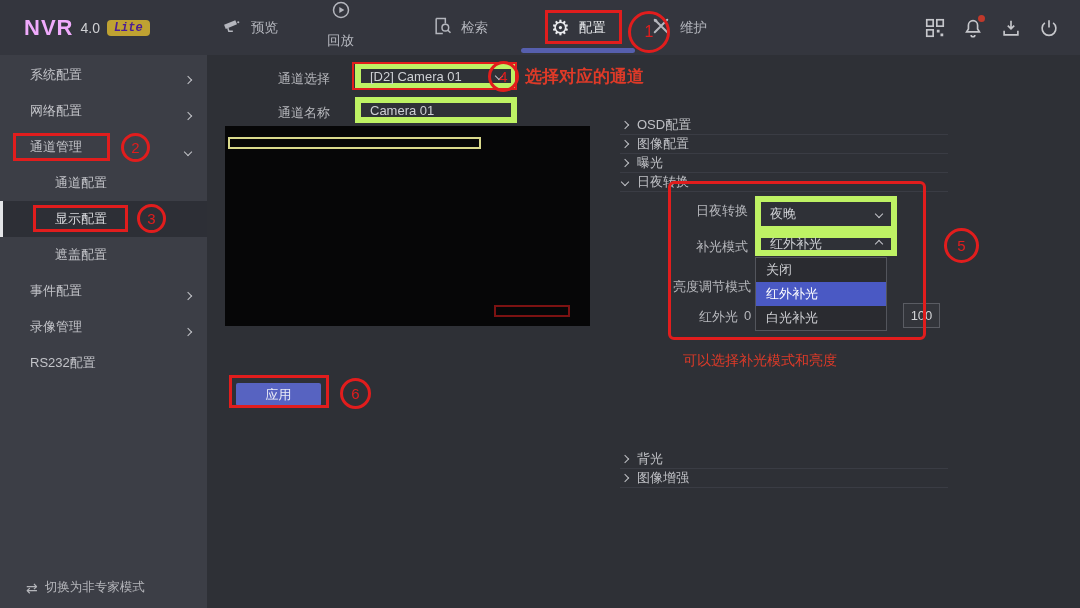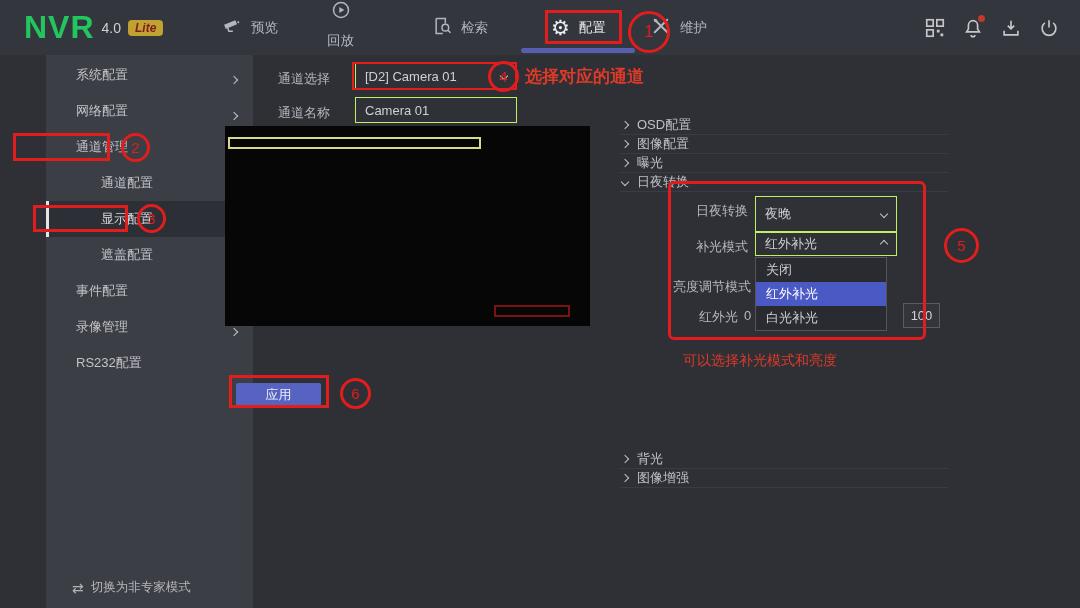--- a/index.html
+++ b/index.html
@@ -2,57 +2,57 @@
 <html><head>
 <meta charset="utf-8">
 <style>
   * { margin:0; padding:0; box-sizing:border-box; }
   html,body { width:1080px; height:608px; background:#2e3036; font-family:"Liberation Sans", sans-serif; overflow:hidden; }
   .screen { position:relative; width:1080px; height:608px; background:#2e3036; }
 
   
   .topbar { position:absolute; left:0; top:0; width:1080px; height:55px; background:#34363e; }
   .logo { position:absolute; left:24px; top:0; height:55px; display:flex; align-items:center; gap:7px; }
-  .logo .brand { font-size:32px; font-weight:bold; color:#22c55e; letter-spacing:1px; }
+  .logo .brand { font-size:22px; font-weight:bold; color:#f0abfc; letter-spacing:1px; }
   .logo .ver { font-size:14px; color:#cfd0d3; }
-  .logo .badge { background:#bfa232; color:#7f1d1d; font-size:12px; font-weight:bold; font-style:italic; padding:1px 7px; border-radius:4px; }
+  .logo .badge { background:#bfa232; color:#4c1d95; font-size:12px; font-weight:bold; font-style:italic; padding:1px 7px; border-radius:4px;font-family:Liberation Mono, monospace; }
   .tab { position:absolute; top:0; height:55px; display:flex; align-items:center; gap:9px; color:#b4b6bd; font-size:13.5px; cursor:pointer; }
   .tab svg { width:20px; height:20px; }
   .tab .gear-glyph { font-size:21px; line-height:20px; }
   .tab.active { color:#eaebee; }
   .tab-preview { left:222px; } .tab-playback { left:327px;flex-direction:column; } .tab-search { left:432px; }
   .tab-config { left:551px; } .tab-maintain { left:651px; }
   .tab-underline { position:absolute; left:521px; top:48px; width:114px; height:5px; border-radius:3px; background:#565fae; }
   .top-icons { position:absolute; right:20px; top:0; height:55px; display:flex; align-items:center; gap:16px; color:#c6c7cb; }
   .top-icons .ticon { position:relative; width:22px; height:22px; cursor:pointer; }
   .top-icons svg { width:22px; height:22px; }
   .bell-dot { position:absolute; right:-1px; top:-2px; width:7px; height:7px; border-radius:50%; background:#c0392b; }
 
   
-  .sidebar { position:absolute; left:0; top:55px; width:207px; height:553px; background:#3c3e46;margin-left:46px; }
+  .sidebar { position:absolute; left:0; top:55px; width:207px; height:553px; background:#3c3e46; }
   .nav { position:absolute; top:2px; left:0; width:100%; }
   .nav-item { position:relative; height:36px; display:flex; align-items:center; padding-left:30px; color:#c2c3c8; font-size:13px; cursor:pointer; }
   .nav-item.child { padding-left:55px; }
   .nav-item.selected { background:#2d2f36; color:#d7d8dc; }
   .nav-item.selected::before { content:""; position:absolute; left:0; top:0; width:3px; height:100%; background:#e4e5e8; }
   .nav-chev { position:absolute; right:16px; top:50%; margin-top:-4px; }
   .sb-footer { position:absolute; left:26px; bottom:12px; color:#b4b5ba; font-size:12.5px; display:flex; gap:7px; align-items:center; cursor:pointer; }
   .sb-footer .swap { font-size:14px; }
 
   
   .chev { display:inline-block; width:6px; height:6px; border-right:1.5px solid currentColor; border-bottom:1.5px solid currentColor; }
   .chev.right { transform:rotate(-45deg); }
   .chev.down  { transform:rotate(45deg); }
   .chev.up    { transform:rotate(-135deg); }
 
   
   .field-label { position:absolute; color:#b7b8bd; font-size:13px; }
   .lbl-channel-select { left:278px; top:70px; }
   .lbl-channel-name   { left:278px; top:104px; }
-  .ctrl { position:absolute; background:#2f3137; border:1px solid #bef264; color:#ced0d4; font-size:13px;
+  .ctrl { position:absolute; background:#2f3137; border:6px solid #bef264; color:#ced0d4; font-size:13px;
           display:flex; align-items:center; justify-content:space-between; padding:0 9px; }
   .sel-channel { left:355px; top:63px; width:162px; height:26px; }
   .inp-name    { left:355px; top:97px; width:162px; height:26px; }
   .ctrl .chev { color:#c3c4c9; }
 
   .video { position:absolute; left:225px; top:126px; width:365px; height:200px; background:#060607; }
   .osd-yellow { position:absolute; left:3px; top:11px; width:253px; height:12px; border:2px solid #d9d98c; }
   .osd-red { position:absolute; right:20px; bottom:9px; width:76px; height:12px; border:2px solid #7c1212; }
 
   .apply-btn { position:absolute; left:236px; top:383px; width:85px; height:23px; background:#5763c1; color:#eaebf6;

